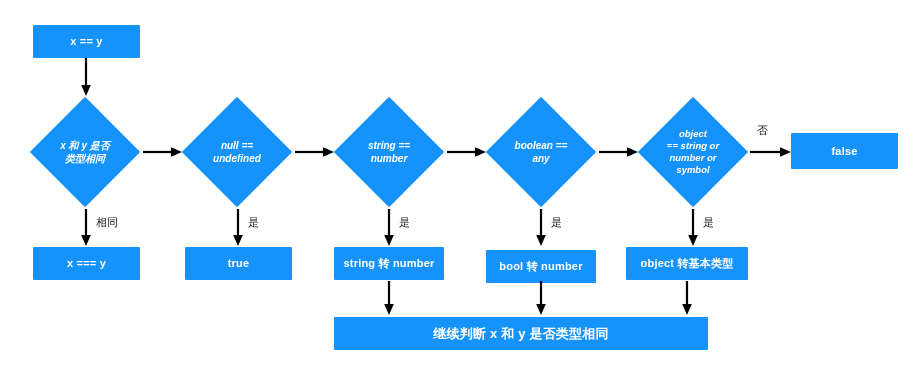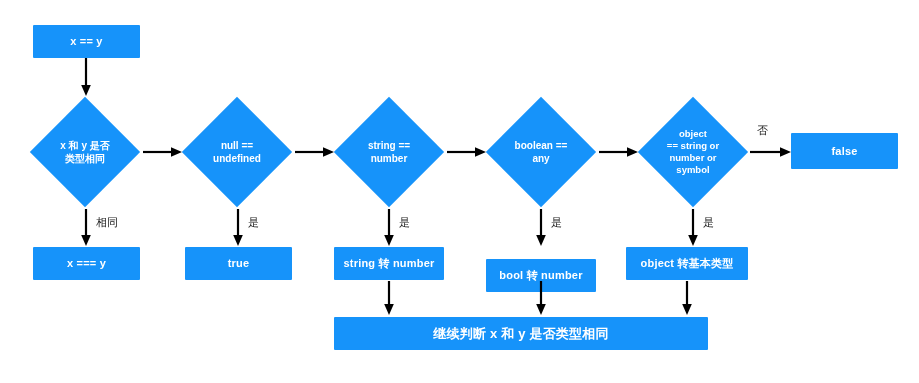--- a/index.html
+++ b/index.html
@@ -33,20 +33,21 @@
   }
   .rect {
     font-size: 11px;
     border-radius: 1px;
   }
   .wide-bar {
     font-size: 13px;
   }
   .diamond-wrap {
     position: absolute;
+    font-style: italic;
   }
   .diamond-shape {
     position: absolute;
     left: 0;
     top: 0;
     width: 100%;
     height: 100%;
     background: #1693FA;
     transform: rotate(45deg);
   }
@@ -232,21 +233,21 @@
   </div>
 
   <div class="node rect" style="left:185px; top:247px; width:107px; height:33px;">
     <span>true</span>
   </div>
 
   <div class="node rect" style="left:334px; top:247px; width:110px; height:33px;">
     <span>string 转 number</span>
   </div>
 
-  <div class="node rect" style="left:486px; top:259px; width:110px; height:33px;">
+  <div class="node rect" style="left:486px; top:250px; width:110px; height:33px;">
     <span>bool 转 number</span>
   </div>
 
   <div class="node rect" style="left:626px; top:247px; width:122px; height:33px;text-align:right;">
     <span>object 转基本类型</span>
   </div>
 
   <div class="node rect" style="left:791px; top:133px; width:107px; height:36px;">
     <span>false</span>
   </div>

